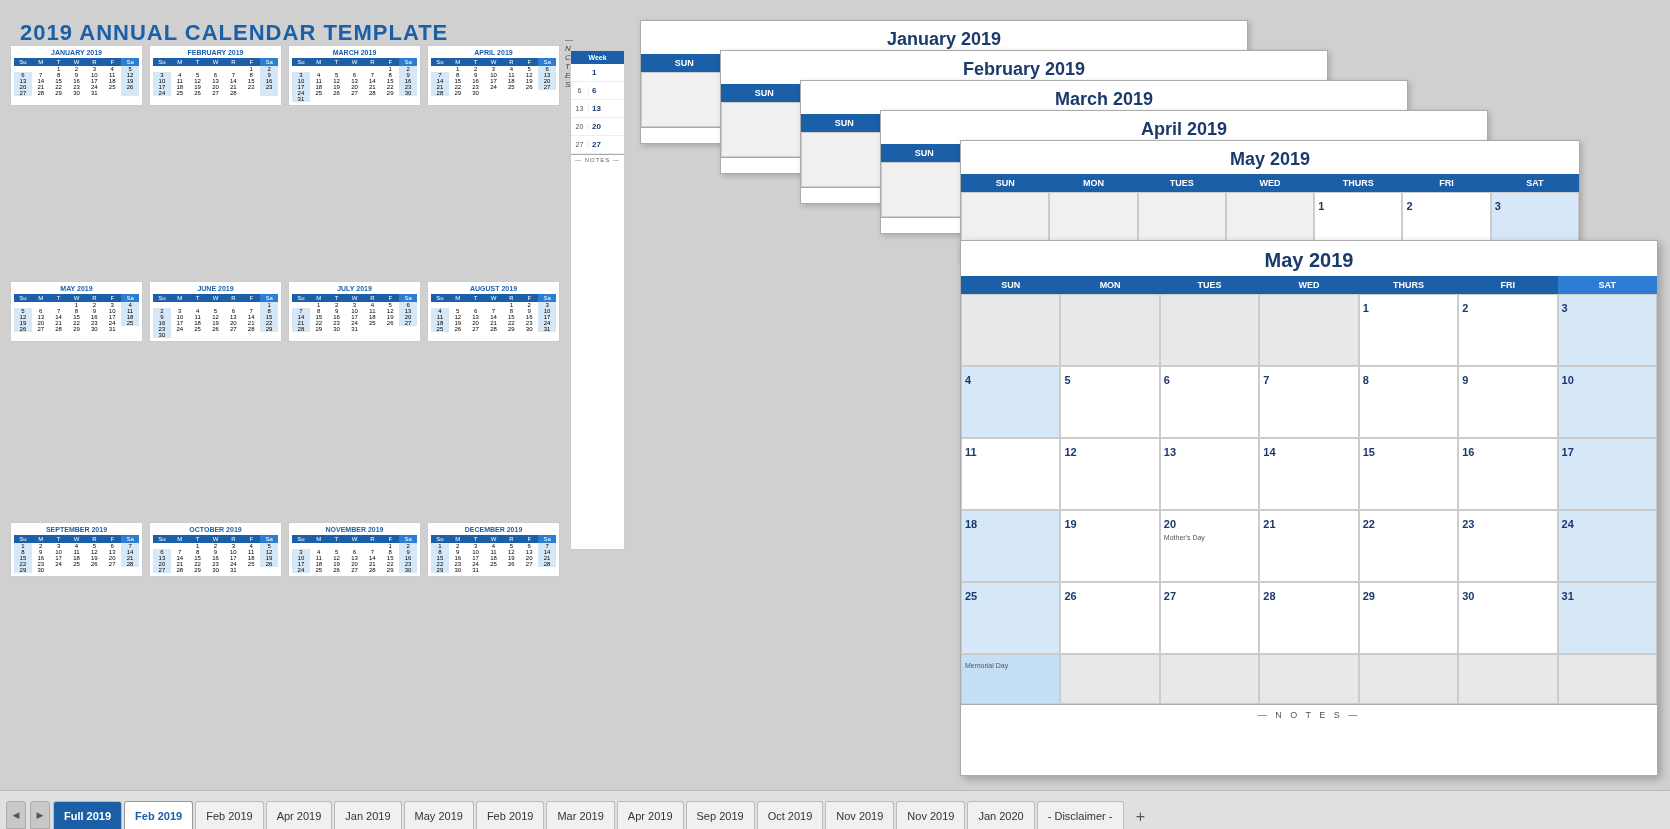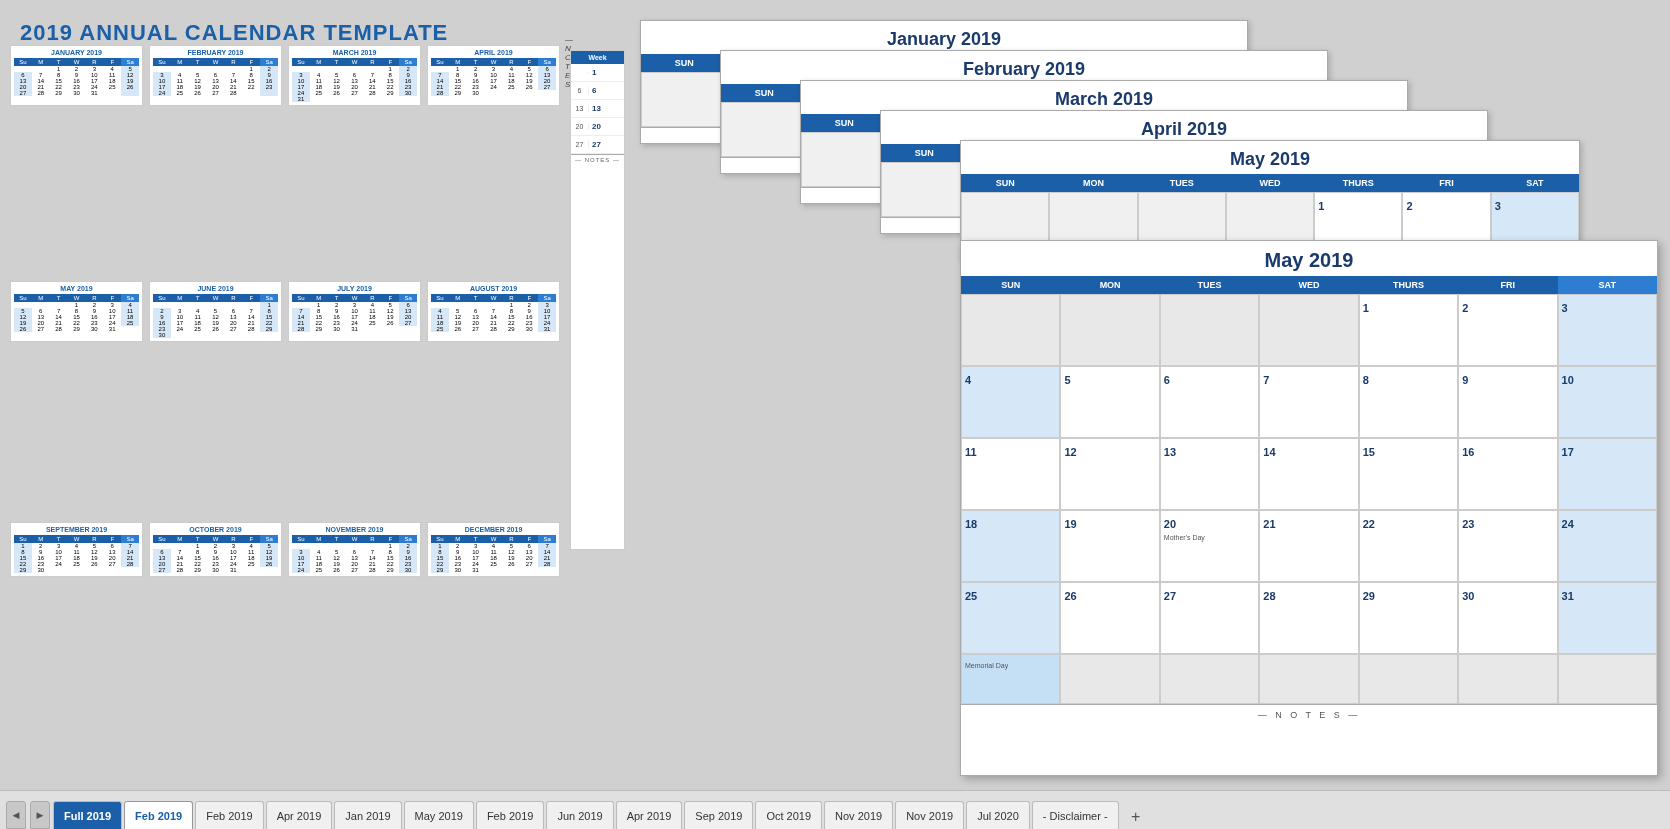--- a/index.html
+++ b/index.html
@@ -986,23 +986,23 @@
   <div style="display:flex; align-items:flex-end; padding:0 4px;">
     <div class="tab-nav-btn">◀</div>
     <div class="tab-nav-btn">▶</div>
     <div class="tab active-blue">Full 2019</div>
     <div class="tab active">Feb 2019</div>
     <div class="tab">Feb 2019</div>
     <div class="tab">Apr 2019</div>
     <div class="tab">Jan 2019</div>
     <div class="tab">May 2019</div>
     <div class="tab">Feb 2019</div>
-    <div class="tab">Jun 2019</div>
+    <div class="tab">Mar 2019</div>
     <div class="tab">Apr 2019</div>
     <div class="tab">Sep 2019</div>
     <div class="tab">Oct 2019</div>
     <div class="tab">Nov 2019</div>
     <div class="tab">Nov 2019</div>
-    <div class="tab">Jul 2020</div>
+    <div class="tab">Jan 2020</div>
     <div class="tab">- Disclaimer -</div>
     <div class="tab-add">+</div>
   </div>
 </div>
 
 </body></html>

